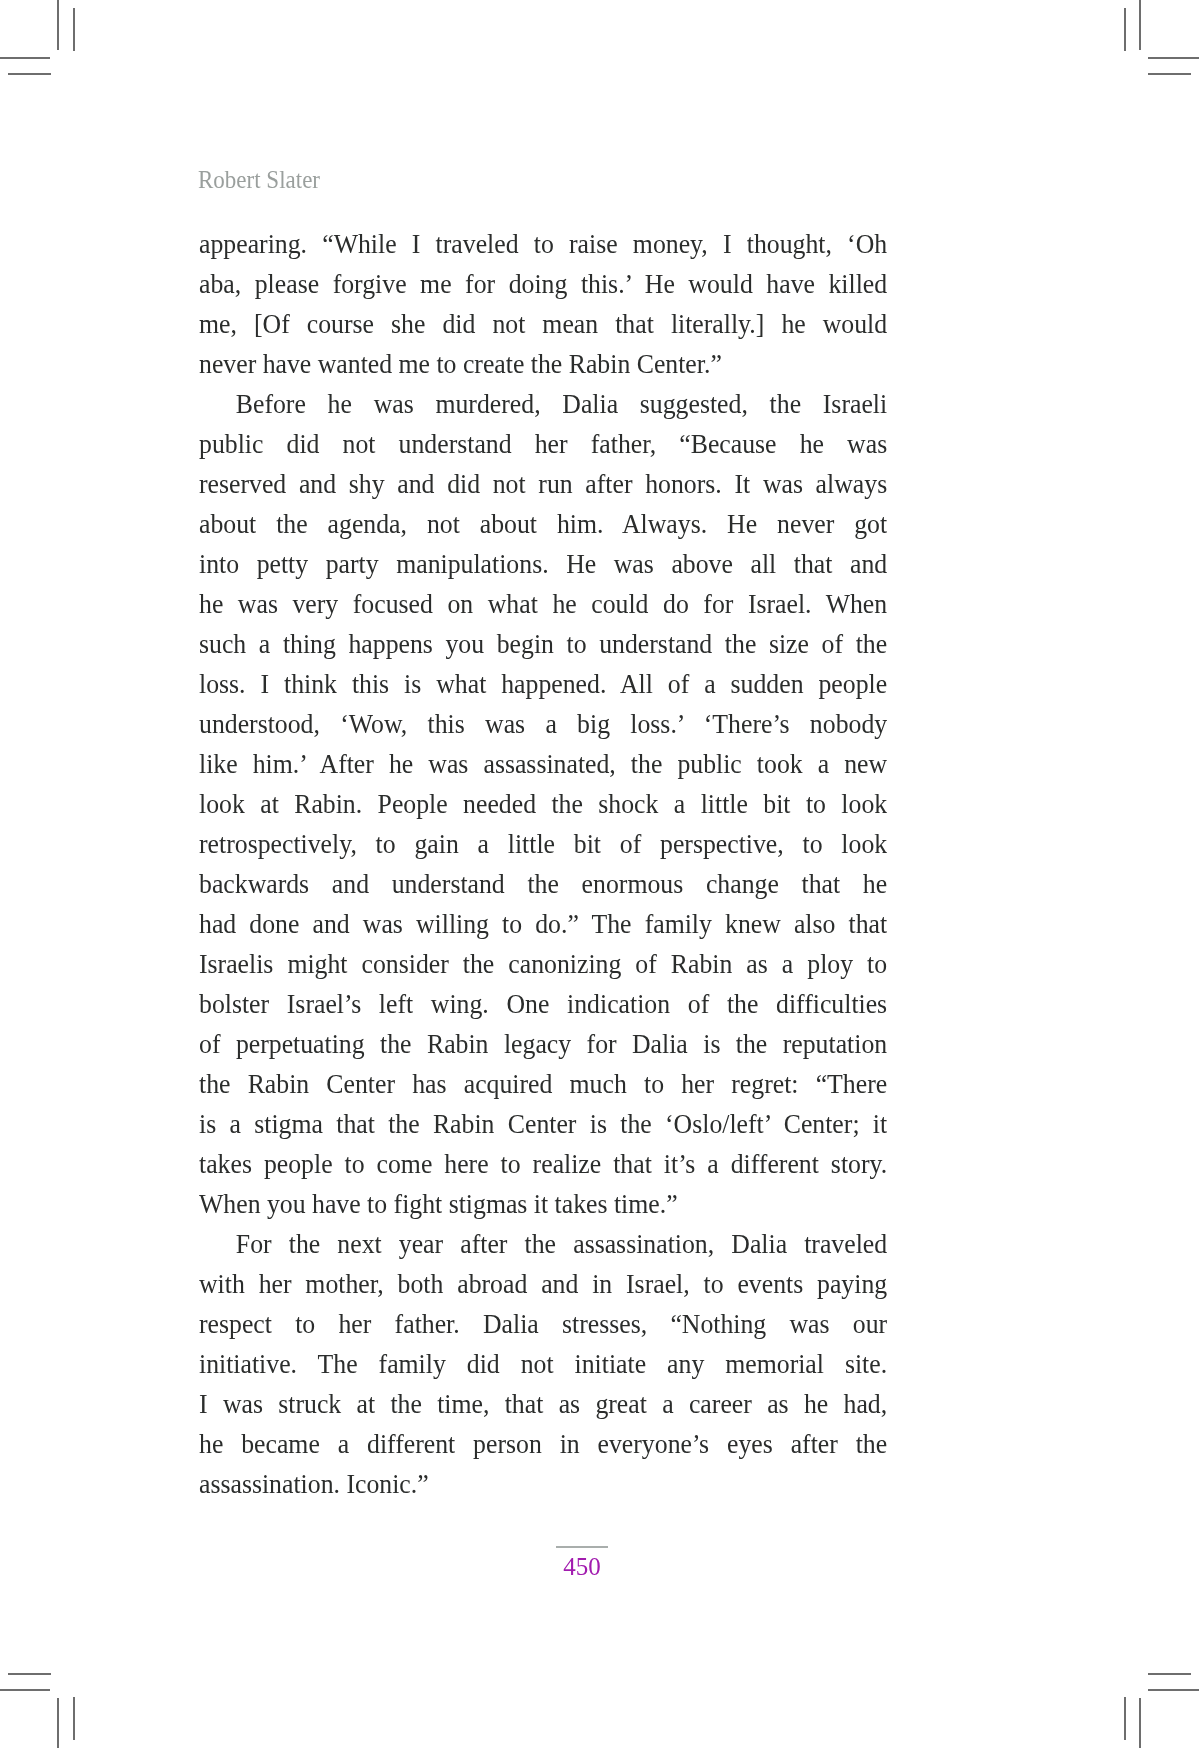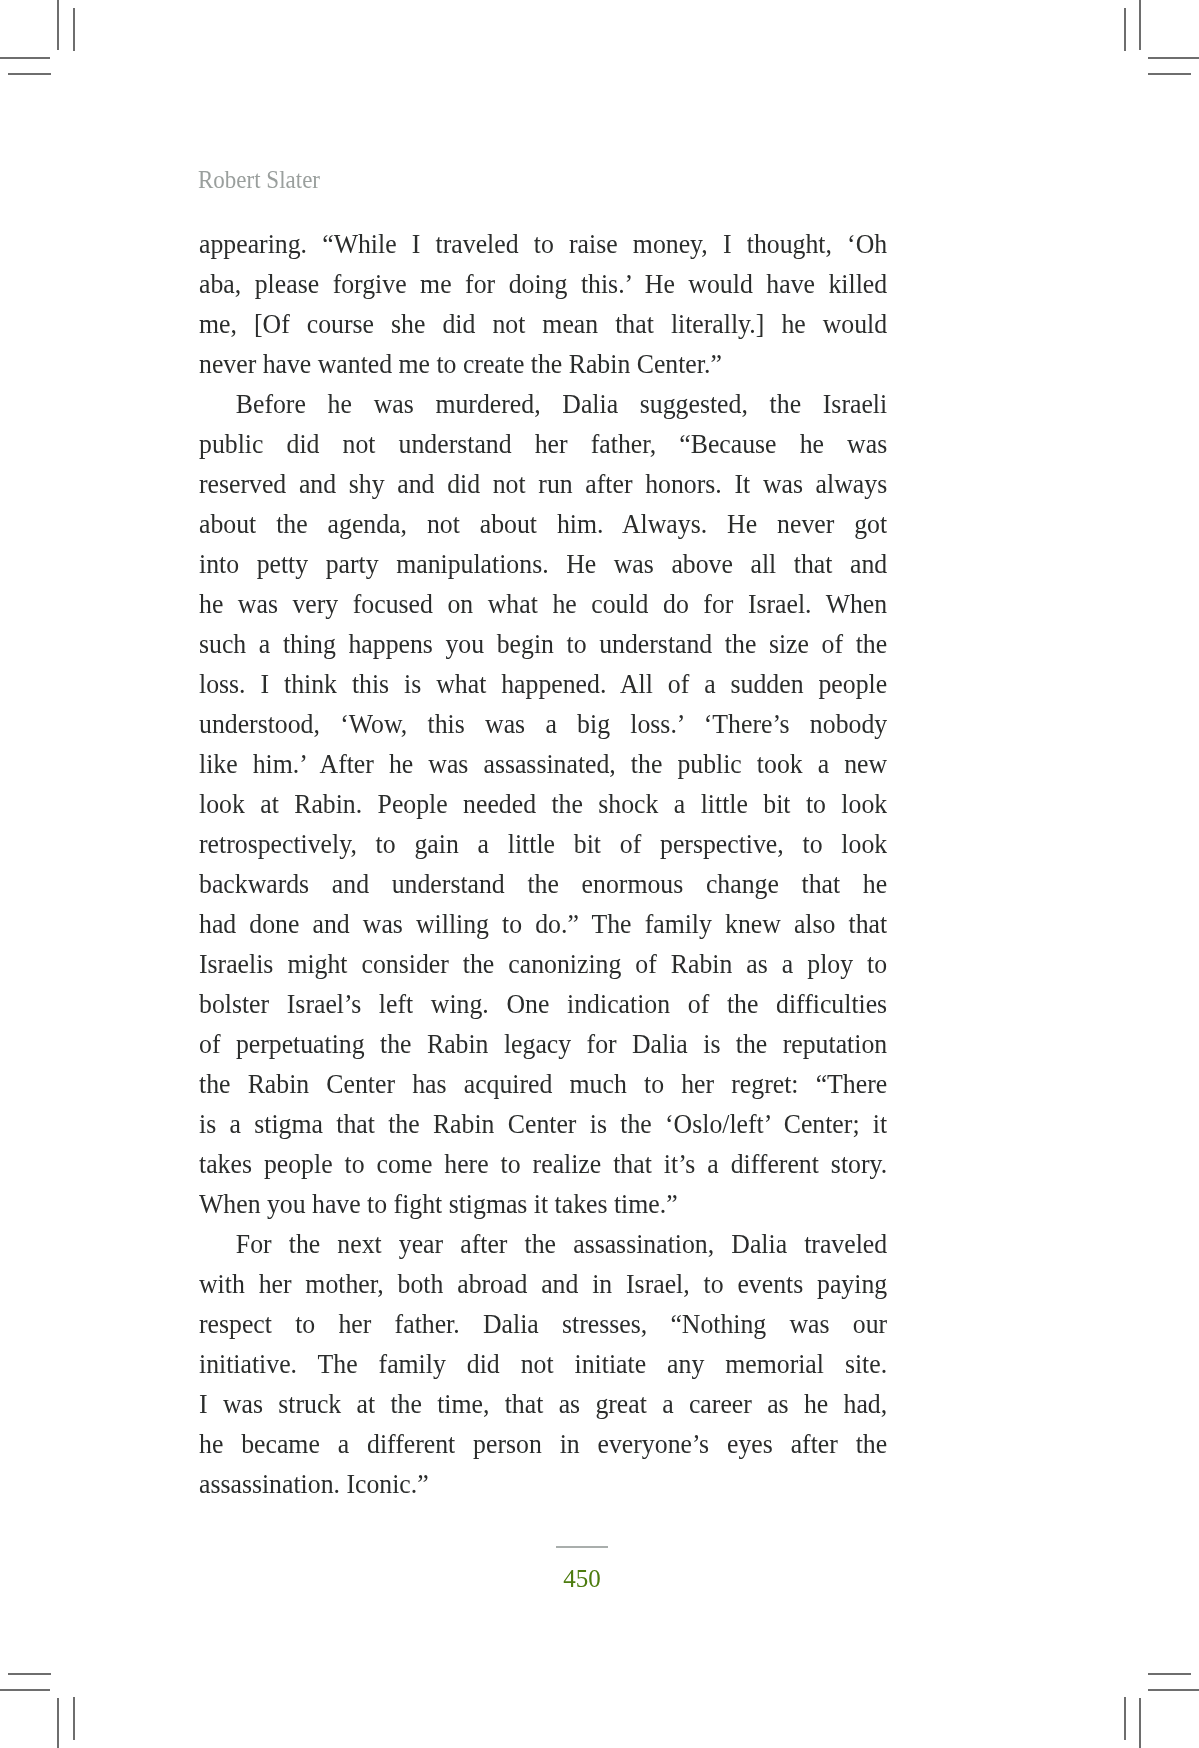--- a/index.html
+++ b/index.html
@@ -23,21 +23,21 @@
       display: block; height: 40px; white-space: nowrap;
       text-align: justify; text-align-last: justify;
       overflow: hidden;
     }
     .line.last { text-align-last: left; }
     .line.indent { padding-left: 40px; }
     .folio {
       position: absolute; left: 556px; top: 1546px; width: 52px;
       border-top: 2px solid #a9aeac; text-align: center;
       font-family: "Liberation Serif", serif; font-size: 25px;
-      color: #4d7c0f; padding-top: 17px;
+      color: #a21caf; padding-top: 5px;
     }
   </style>
 </head>
 <body>
 
 <div class="crop v" style="left:57px; top:0; height:50px;"></div>
 <div class="crop v" style="left:73px; top:8px; height:43px;"></div>
 <div class="crop h" style="left:0; top:57px; width:50px;"></div>
 <div class="crop h" style="left:8px; top:73px; width:43px;"></div>
 

